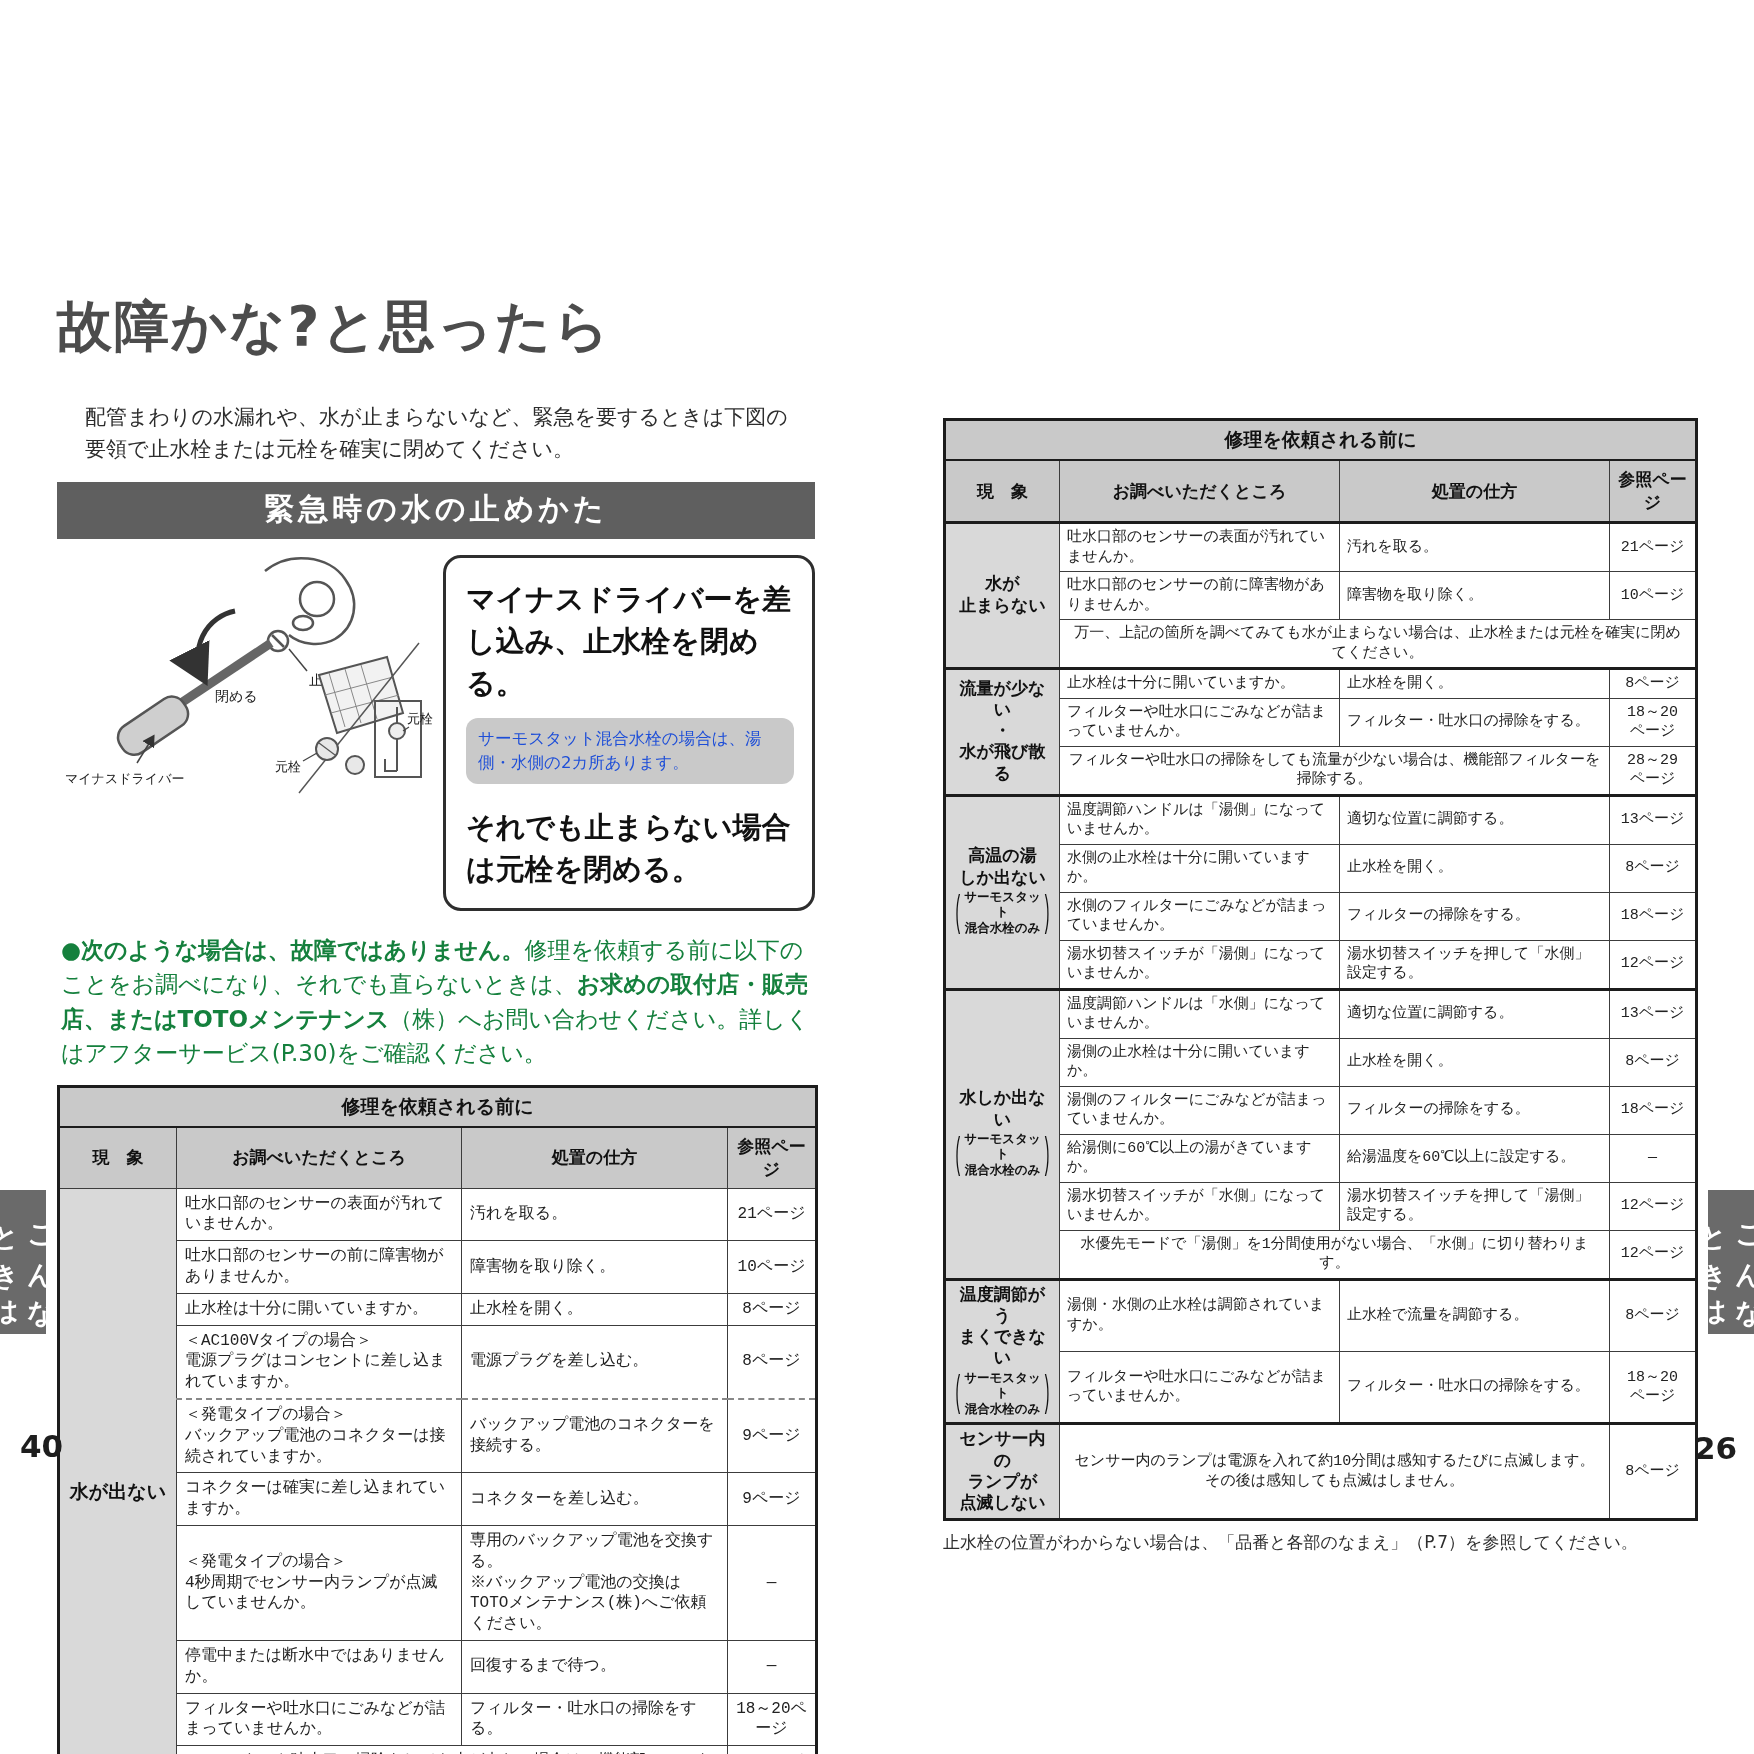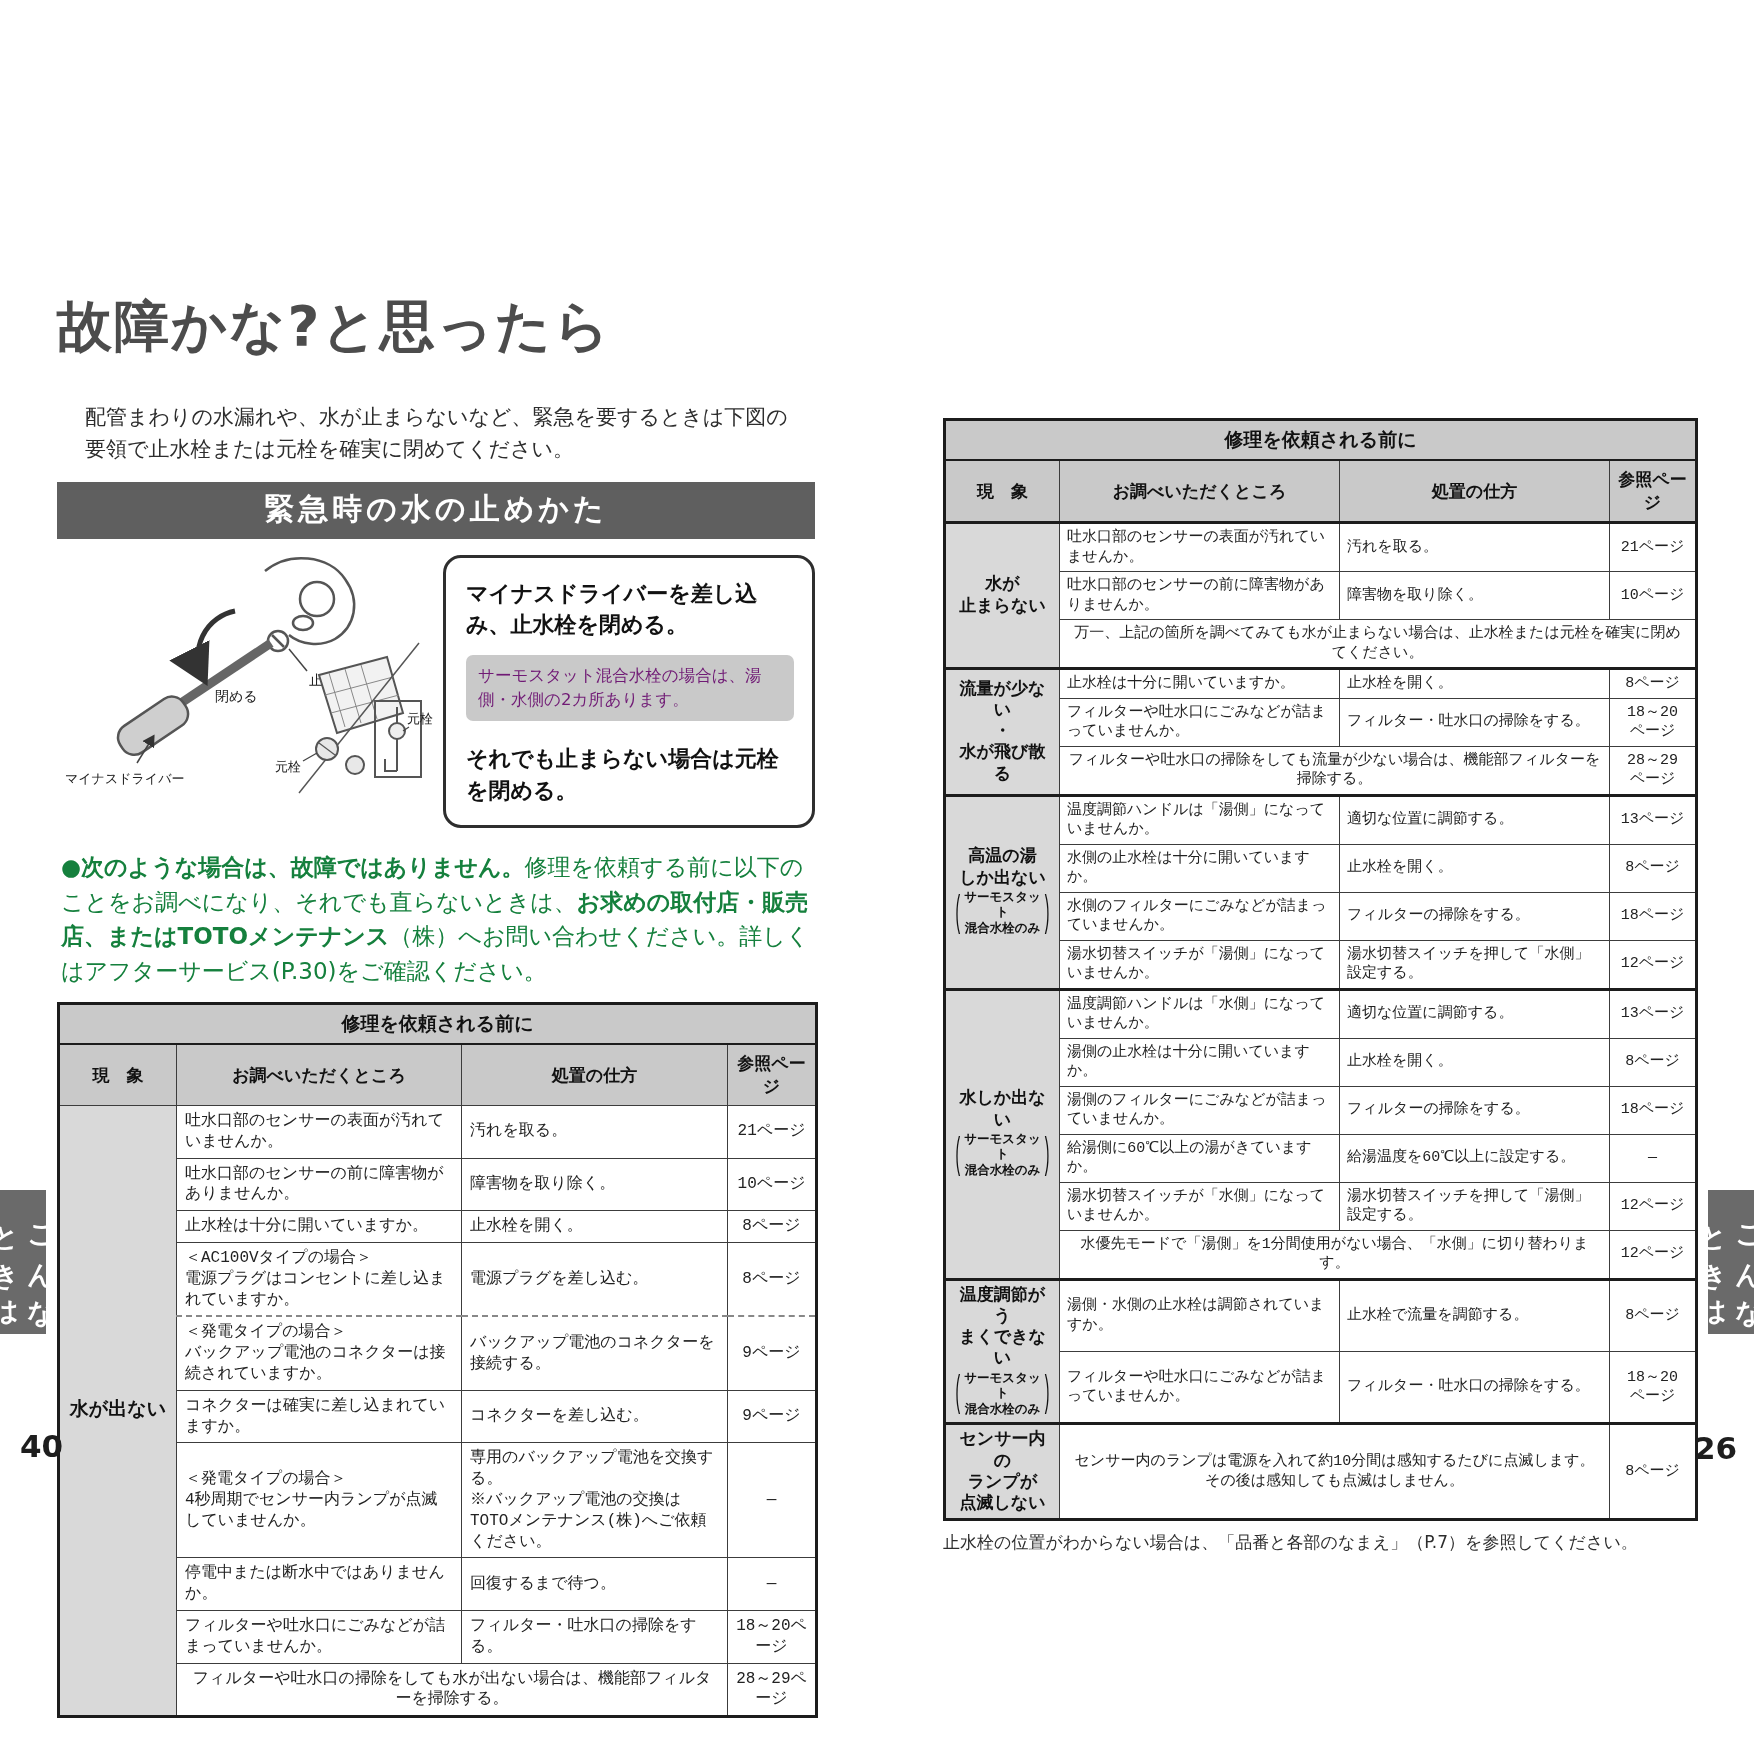--- a/index.html
+++ b/index.html
@@ -14,22 +14,22 @@
   #right-page{left:943px;top:418px;width:752px;}
 
   .doc-title{font-size:55px;font-weight:900;color:#4c4c4c;letter-spacing:2px;margin:0 0 44px 0;line-height:1.1;}
   .intro{font-size:21px;line-height:1.55;color:#2d2d2d;margin:0 10px 16px 28px;}
   .banner{background:#5f5f5f;color:#ffffff;font-size:30px;font-weight:bold;text-align:center;
           padding:7px 0 9px 0;letter-spacing:4px;margin-bottom:10px;}
 
   .diagram-row{display:flex;gap:8px;margin-bottom:22px;}
   .figure-wrap{width:378px;flex:0 0 auto;}
   .inst-box{flex:1;border:3px solid #2e2e2e;border-radius:18px;padding:20px 18px 14px 20px;margin-top:6px;}
-  .inst-h{font-size:22px;font-weight:bold;color:#111;line-height:1.45;margin:0 0 14px 0;}
-  .inst-note{background:#c9c9c9;border-radius:7px;font-size:16.5px;line-height:1.45;color:#701a75;
+  .inst-h{font-size:29px;font-weight:bold;color:#111;line-height:1.45;margin:0 0 14px 0;}
+  .inst-note{background:#c9c9c9;border-radius:12px;font-size:16.5px;line-height:1.45;color:#1d4ed8;
              padding:9px 12px;margin:0 0 22px 0;}
 
   .note-par{font-size:23px;line-height:1.5;color:#15803d;margin:0 0 14px 4px;}
 
   
   table{border-collapse:collapse;table-layout:fixed;width:100%;font-family:Liberation Mono, monospace;}
   .tbl{border:3px solid #1c1c1c;}
   .tbl th,.tbl td{border:1px solid #3c3c3c;vertical-align:middle;}
   .titlerow th{background:#c9c9c9;font-size:19px;padding:6px 4px;border-bottom:2px solid #1c1c1c;color:#111;}
   .headrow th{background:#c9c9c9;font-size:17px;padding:7px 3px;color:#111;}

